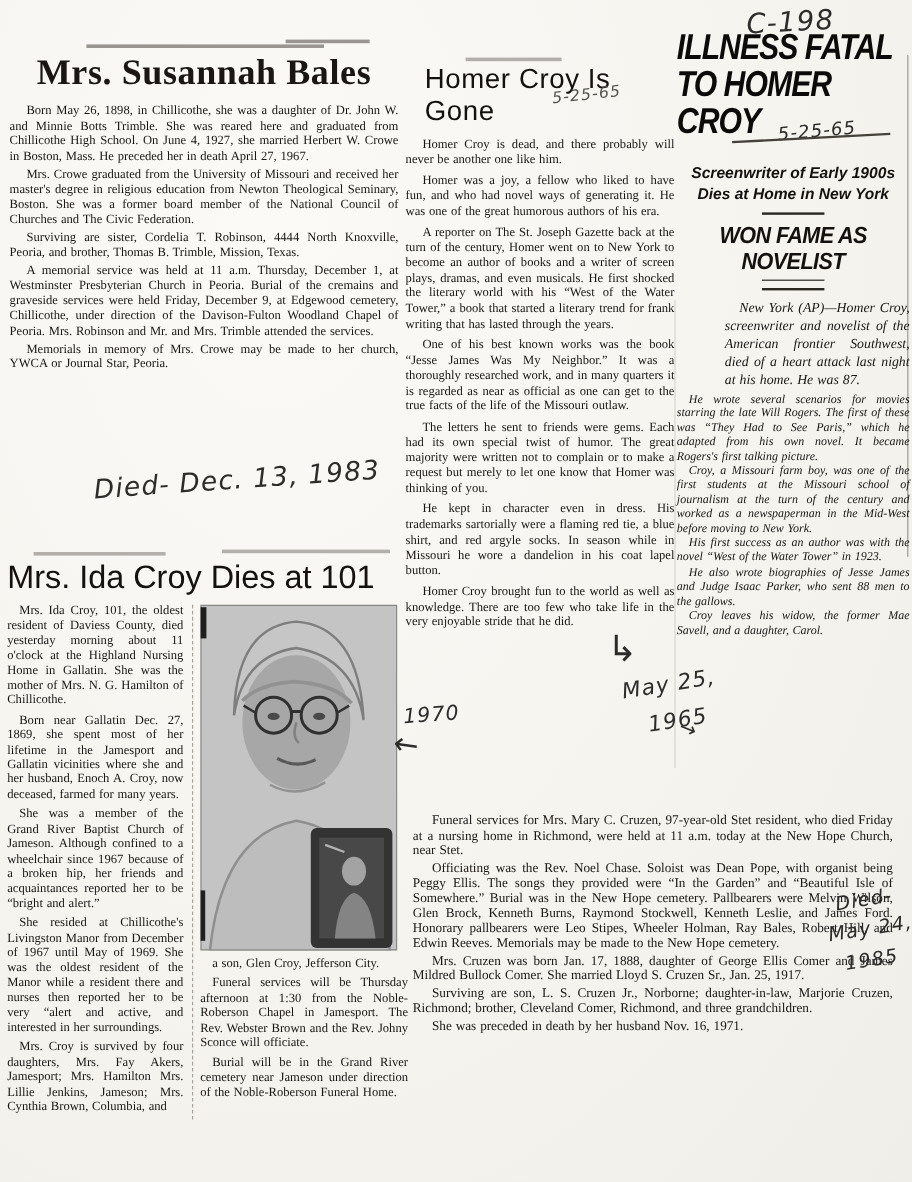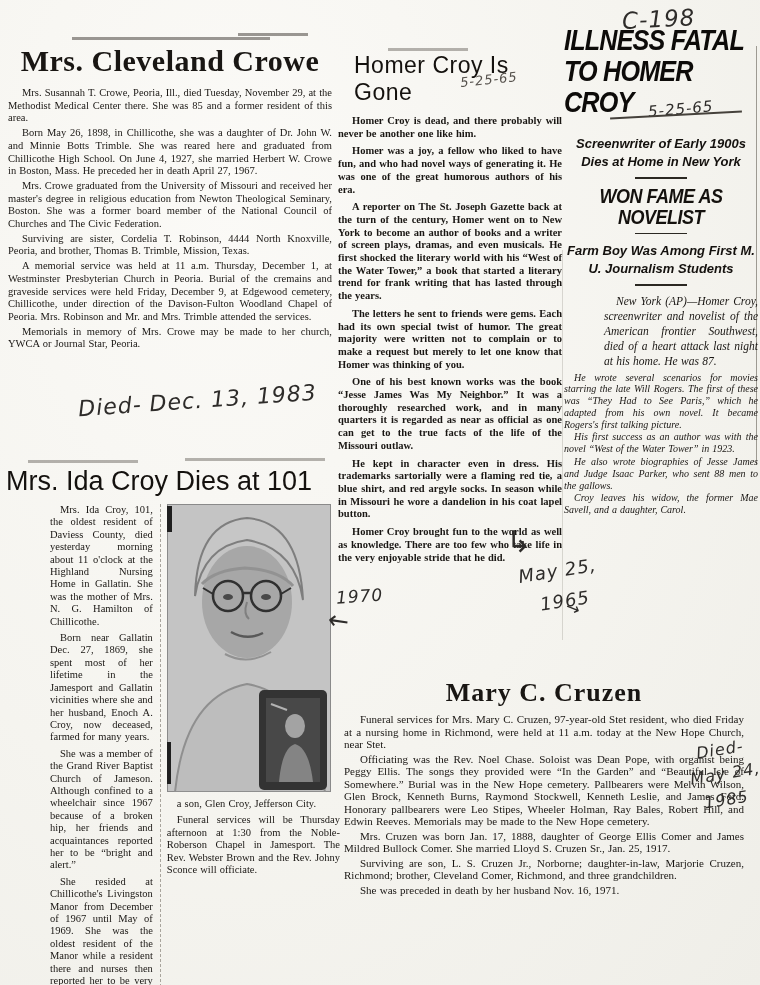--- a/index.html
+++ b/index.html
@@ -22,21 +22,21 @@
     margin:0 0 9px 0;font-size:30px;font-weight:bold;text-align:center;
     letter-spacing:.5px;font-family:"Liberation Serif",serif;
   }
   .susannah .body{font-size:10.5px;line-height:12.7px;}
   
   .homer{left:338px;top:52px;width:224px;}
   .homer h2{
     margin:0 0 9px 16px;font-size:23px;font-weight:500;letter-spacing:.5px;
     font-family:"Liberation Sans",sans-serif;color:#14110e;
   }
-  .homer .body{font-size:10.5px;line-height:12.7px;font-weight:bold;}
+  .homer .body{font-size:10.5px;line-height:12.7px;}
   .homer p{margin-bottom:5px;}
   
   .illness{left:564px;top:24px;width:194px;font-style:italic;}
   .illness .head{
     width:232px;transform:scaleX(.84);transform-origin:left top;
     font-family:"Liberation Sans",sans-serif;font-weight:bold;
     font-size:30px;line-height:31px;letter-spacing:-1px;color:#0d0b09;
   }
   .illness .sub{
     font-family:"Liberation Sans",sans-serif;font-weight:bold;
@@ -53,21 +53,21 @@
   .illness .lead p{text-indent:12px;margin-bottom:3px;}
   
   .ida{left:6px;top:466px;width:334px;}
   .ida h2{
     margin:0 0 7px 0;font-size:27px;font-weight:500;letter-spacing:0;
     font-family:"Liberation Sans",sans-serif;color:#14110e;
   }
   .ida .cols{display:flex;}
   .ida .c1{width:156px;border-right:1px dashed #a8a49c;padding-right:7px;
     font-size:10.5px;line-height:12.4px;}
-  .ida .c1 p{margin-bottom:4px;text-indent:10px;margin-left:44px;}
+  .ida .c1 p{margin-bottom:4px;text-indent:10px;}
   .ida .c2{width:184px;margin-left:6px;}
   .ida .c2 .txt{font-size:10.5px;line-height:12.4px;margin-top:6px;}
   .ida .c2 .txt p{margin-bottom:4px;text-indent:10px;}
   .photo{display:block;filter:grayscale(1) contrast(.95);}
   
   .cruzen{left:344px;top:678px;width:400px;}
   .cruzen h1{
     margin:0 0 5px 0;font-size:26px;font-weight:bold;text-align:center;
     letter-spacing:1px;font-family:"Liberation Serif",serif;
   }
@@ -91,61 +91,60 @@
 
   <div class="smudge" style="left:72px;top:37px;width:198px;height:3px;"></div>
   <div class="smudge" style="left:238px;top:33px;width:70px;height:3px;"></div>
   <div class="smudge" style="left:388px;top:48px;width:80px;height:3px;opacity:.4"></div>
   <div class="smudge" style="left:28px;top:460px;width:110px;height:3px;opacity:.4"></div>
   <div class="smudge" style="left:185px;top:458px;width:140px;height:3px;opacity:.4"></div>
   <div class="vline" style="left:756px;top:46px;height:418px;"></div>
   <div class="vline" style="left:562px;top:250px;height:390px;opacity:.35"></div>
 
   <article class="art susannah">
-    <h1>Mrs. Cleveland Crowe</h1>
-    <div class="body">
-      <p>Mrs. Susannah T. Crowe, Peoria, Ill., died Tuesday, November 29, at the Methodist Medical Center there. She was 85 and a former resident of this area.</p>
+    <h1>Mrs. Susannah Bales</h1>
+    <div class="body">
       <p>Born May 26, 1898, in Chillicothe, she was a daughter of Dr. John W. and Minnie Botts Trimble. She was reared here and graduated from Chillicothe High School. On June 4, 1927, she married Herbert W. Crowe in Boston, Mass. He preceded her in death April 27, 1967.</p>
       <p>Mrs. Crowe graduated from the University of Missouri and received her master's degree in religious education from Newton Theological Seminary, Boston. She was a former board member of the National Council of Churches and The Civic Federation.</p>
       <p>Surviving are sister, Cordelia T. Robinson, 4444 North Knoxville, Peoria, and brother, Thomas B. Trimble, Mission, Texas.</p>
       <p>A memorial service was held at 11 a.m. Thursday, December 1, at Westminster Presbyterian Church in Peoria. Burial of the cremains and graveside services were held Friday, December 9, at Edgewood cemetery, Chillicothe, under direction of the Davison-Fulton Woodland Chapel of Peoria. Mrs. Robinson and Mr. and Mrs. Trimble attended the services.</p>
       <p>Memorials in memory of Mrs. Crowe may be made to her church, YWCA or Journal Star, Peoria.</p>
     </div>
   </article>
 
   <article class="art homer">
     <h2>Homer Croy Is Gone</h2>
     <div class="body">
       <p>Homer Croy is dead, and there probably will never be another one like him.</p>
       <p>Homer was a joy, a fellow who liked to have fun, and who had novel ways of generating it.  He was one of the great humorous authors of his era.</p>
       <p>A reporter on The St. Joseph Gazette back at the turn of the century, Homer went on to New York to become an author of books and a writer of screen plays, dramas, and even musicals.  He first shocked the literary world with his “West of the Water Tower,” a book that started a literary trend for frank writing that has lasted through the years.</p>
+      <p>One of his best known works was the book “Jesse James Was My Neighbor.”  It was a thoroughly researched work, and in many quarters it is regarded as near as official as one can get to the true facts of the life of the Missouri outlaw.</p>
       <p>The letters he sent to friends were gems. Each had its own special twist of humor. The great majority were written not to complain or to make a request but merely to let one know that Homer was thinking of you.</p>
-      <p>One of his best known works was the book “Jesse James Was My Neighbor.”  It was a thoroughly researched work, and in many quarters it is regarded as near as official as one can get to the true facts of the life of the Missouri outlaw.</p>
       <p>He kept in character even in dress.  His trademarks sartorially were a flaming red tie, a blue shirt, and red argyle socks.  In season while in Missouri he wore a dandelion in his coat lapel button.</p>
       <p>Homer Croy brought fun to the world as well as knowledge.  There are too few who take life in the very enjoyable stride that he did.</p>
     </div>
   </article>
 
   <article class="art illness">
     <div class="head">
       <div>ILLNESS FATAL</div>
       <div>TO HOMER CROY</div>
     </div>
     <div class="sub" style="margin-top:18px">Screenwriter of Early 1900s Dies at Home in New York</div>
     <div class="rule"></div>
     <div class="sub caps">WON FAME AS NOVELIST</div>
     <div class="rule"></div>
-    <div class="sub">Farm Boy Was Among First M. U. Journalism Students</div>
     <div class="rule"></div>
     <div class="body">
       <div class="lead">
         <p>New York (AP)—Homer Croy, screenwriter and novelist of the American frontier Southwest, died of a heart attack last night at his home. He was 87.</p>
       </div>
       <div class="rest">
         <p>He wrote several scenarios for movies starring the late Will Rogers. The first of these was “They Had to See Paris,” which he adapted from his own novel. It became Rogers's first talking picture.</p>
+        <p>Croy, a Missouri farm boy, was one of the first students at the Missouri school of journalism at the turn of the century and worked as a newspaperman in the Mid-West before moving to New York.</p>
         <p>His first success as an author was with the novel “West of the Water Tower” in 1923.</p>
         <p>He also wrote biographies of Jesse James and Judge Isaac Parker, who sent 88 men to the gallows.</p>
         <p>Croy leaves his widow, the former Mae Savell, and a daughter, Carol.</p>
       </div>
     </div>
   </article>
 
   <article class="art ida">
     <h2>Mrs. Ida Croy Dies at 101</h2>
     <div class="cols">
@@ -177,27 +176,27 @@
           <path d="M58 150 Q80 162 104 148" fill="none" stroke="#9c9280" stroke-width="2"></path>
           <rect x="92" y="186" width="68" height="100" rx="5" fill="#332f28"></rect>
           <rect x="99" y="194" width="54" height="84" fill="#4a443a"></rect>
           <ellipse cx="128" cy="222" rx="10" ry="12" fill="#aea58f"></ellipse>
           <path d="M112 278 Q115 244 128 240 Q142 244 146 278 Z" fill="#8c8374"></path>
           <path d="M104 200 L120 206" stroke="#bdb4a0" stroke-width="2"></path>
         </svg>
         <div class="txt">
           <p>a son, Glen Croy, Jefferson City.</p>
           <p>Funeral services will be Thursday afternoon at 1:30 from the Noble-Roberson Chapel in Jamesport.  The Rev. Webster Brown and the Rev. Johny Sconce will officiate.</p>
+          <p>Burial will be in the Grand River cemetery near Jameson under direction of the Noble-Roberson Funeral Home.</p>
         </div>
       </div>
     </div>
   </article>
 
   <article class="art cruzen">
-    <h1>Mary C. Cruzen</h1>
     <div class="body">
       <p>Funeral services for Mrs. Mary C. Cruzen, 97-year-old Stet resident, who died Friday at a nursing home in Richmond, were held at 11 a.m. today at the New Hope Church, near Stet.</p>
       <p>Officiating was the Rev. Noel Chase. Soloist was Dean Pope, with organist being Peggy Ellis. The songs they provided were “In the Garden” and “Beautiful Isle of Somewhere.” Burial was in the New Hope cemetery. Pallbearers were Melvin Wilson, Glen Brock, Kenneth Burns, Raymond Stockwell, Kenneth Leslie, and James Ford. Honorary pallbearers were Leo Stipes, Wheeler Holman, Ray Bales, Robert Hill, and Edwin Reeves. Memorials may be made to the New Hope cemetery.</p>
       <p>Mrs. Cruzen was born Jan. 17, 1888, daughter of George Ellis Comer and James Mildred Bullock Comer. She married Lloyd S. Cruzen Sr., Jan. 25, 1917.</p>
       <p>Surviving are son, L. S. Cruzen Jr., Norborne; daughter-in-law, Marjorie Cruzen, Richmond; brother, Cleveland Comer, Richmond, and three grandchildren.</p>
       <p>She was preceded in death by her husband Nov. 16, 1971.</p>
     </div>
   </article>
 
   <div class="hw" style="left:622px;top:6px;font-size:23px;transform:rotate(-3deg);">C-198</div>

